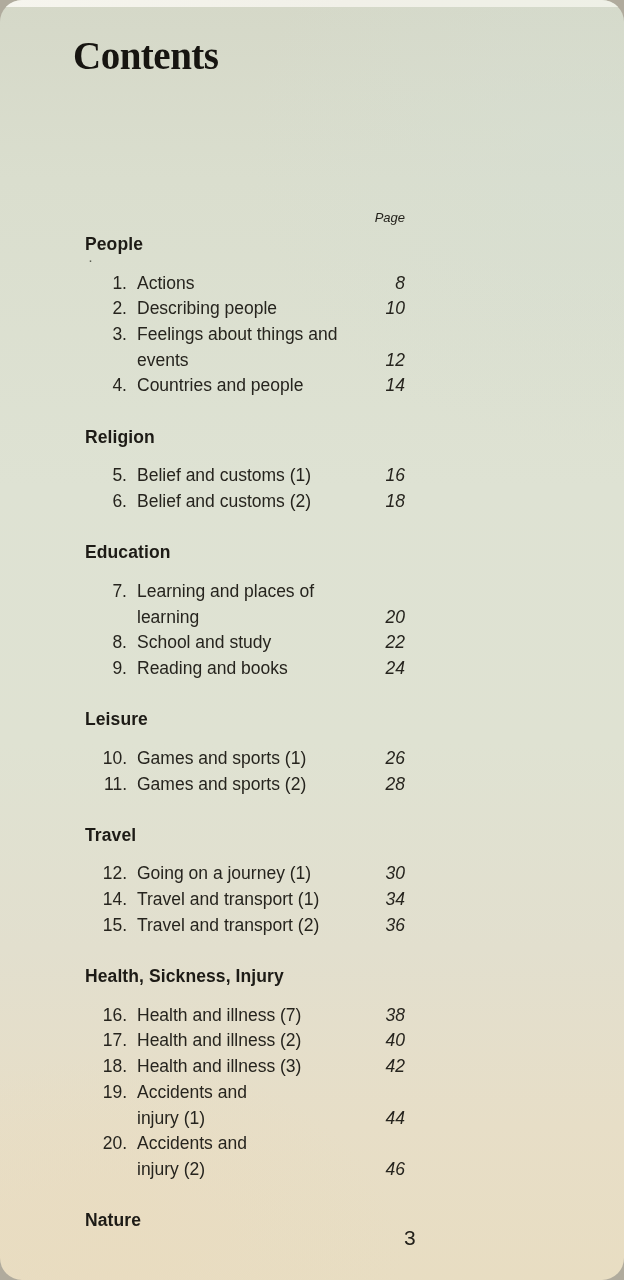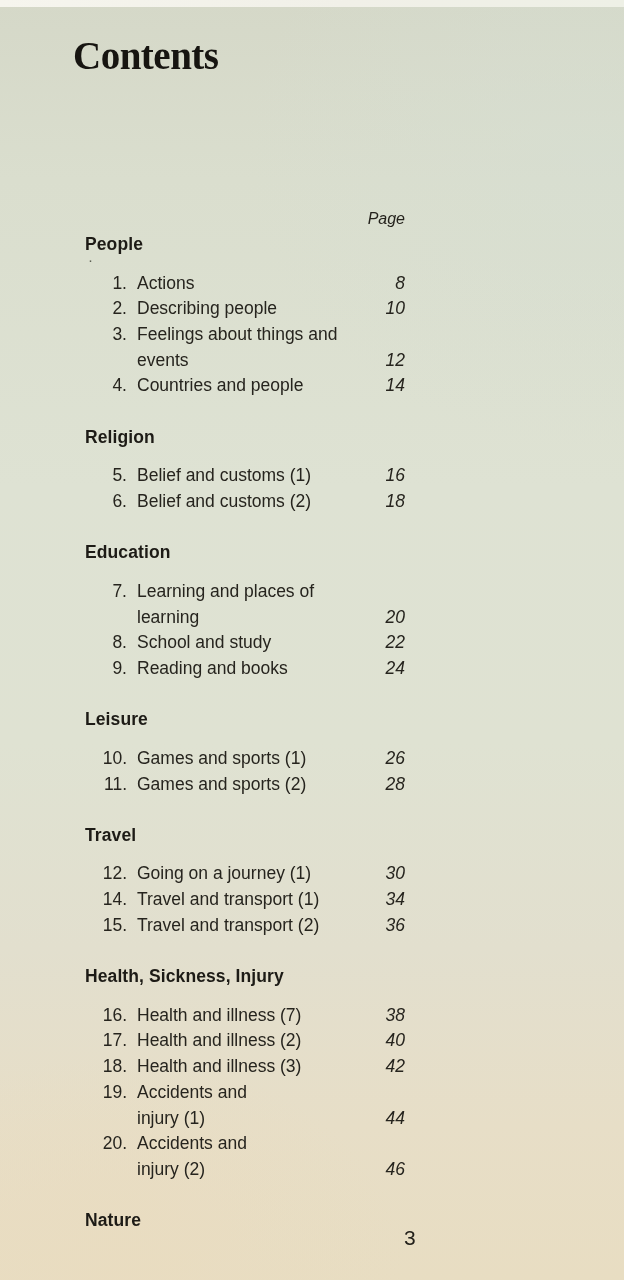--- a/index.html
+++ b/index.html
@@ -17,36 +17,37 @@
       radial-gradient(500px 420px at 95% 12%, rgba(214,222,210,.6) 0%, rgba(214,222,210,0) 70%),
       linear-gradient(180deg,
         #d5d8c8 0%,
         #dadece 14%,
         #dee2d3 38%,
         #dfe2d2 58%,
         #e2dfce 74%,
         #e7dec7 88%,
         #e8ddc2 100%);
     color: #211f1a;
+    border-radius: 22px;
   }
   .top-strip {
     position: absolute; top: 0; left: 0; right: 0; height: 7px;
     background: linear-gradient(90deg, #f6f5ee 0%, #f1f0e8 55%, #eef0e6 100%);
   }
   .title {
     position: absolute; top: 36px; left: 73px; margin: 0;
     font-family: "Liberation Serif", serif;
     font-size: 39px; font-weight: 700; letter-spacing: -0.5px;
     color: #171511;
     line-height: 1;
   }
   .page-col-header {
     position: absolute; top: 210px; left: 72px; width: 333px;
     text-align: right;
-    font-style: italic; font-size: 16px; font-weight: 400;
+    font-style: italic; font-size: 13px; font-weight: 400;
     color: #24221c;
   }
   .toc {
     position: absolute; top: 219px; left: 72px; width: 333px;
   }
   .toc-section { margin: 0; padding: 0; }
   .toc-section + .toc-section { margin-top: 25.6px; }
   .section-heading {
     margin: 13px; font-size: 17.5px; font-weight: 700;
     line-height: 25.6px; color: #1d1b16; letter-spacing: 0.1px;

